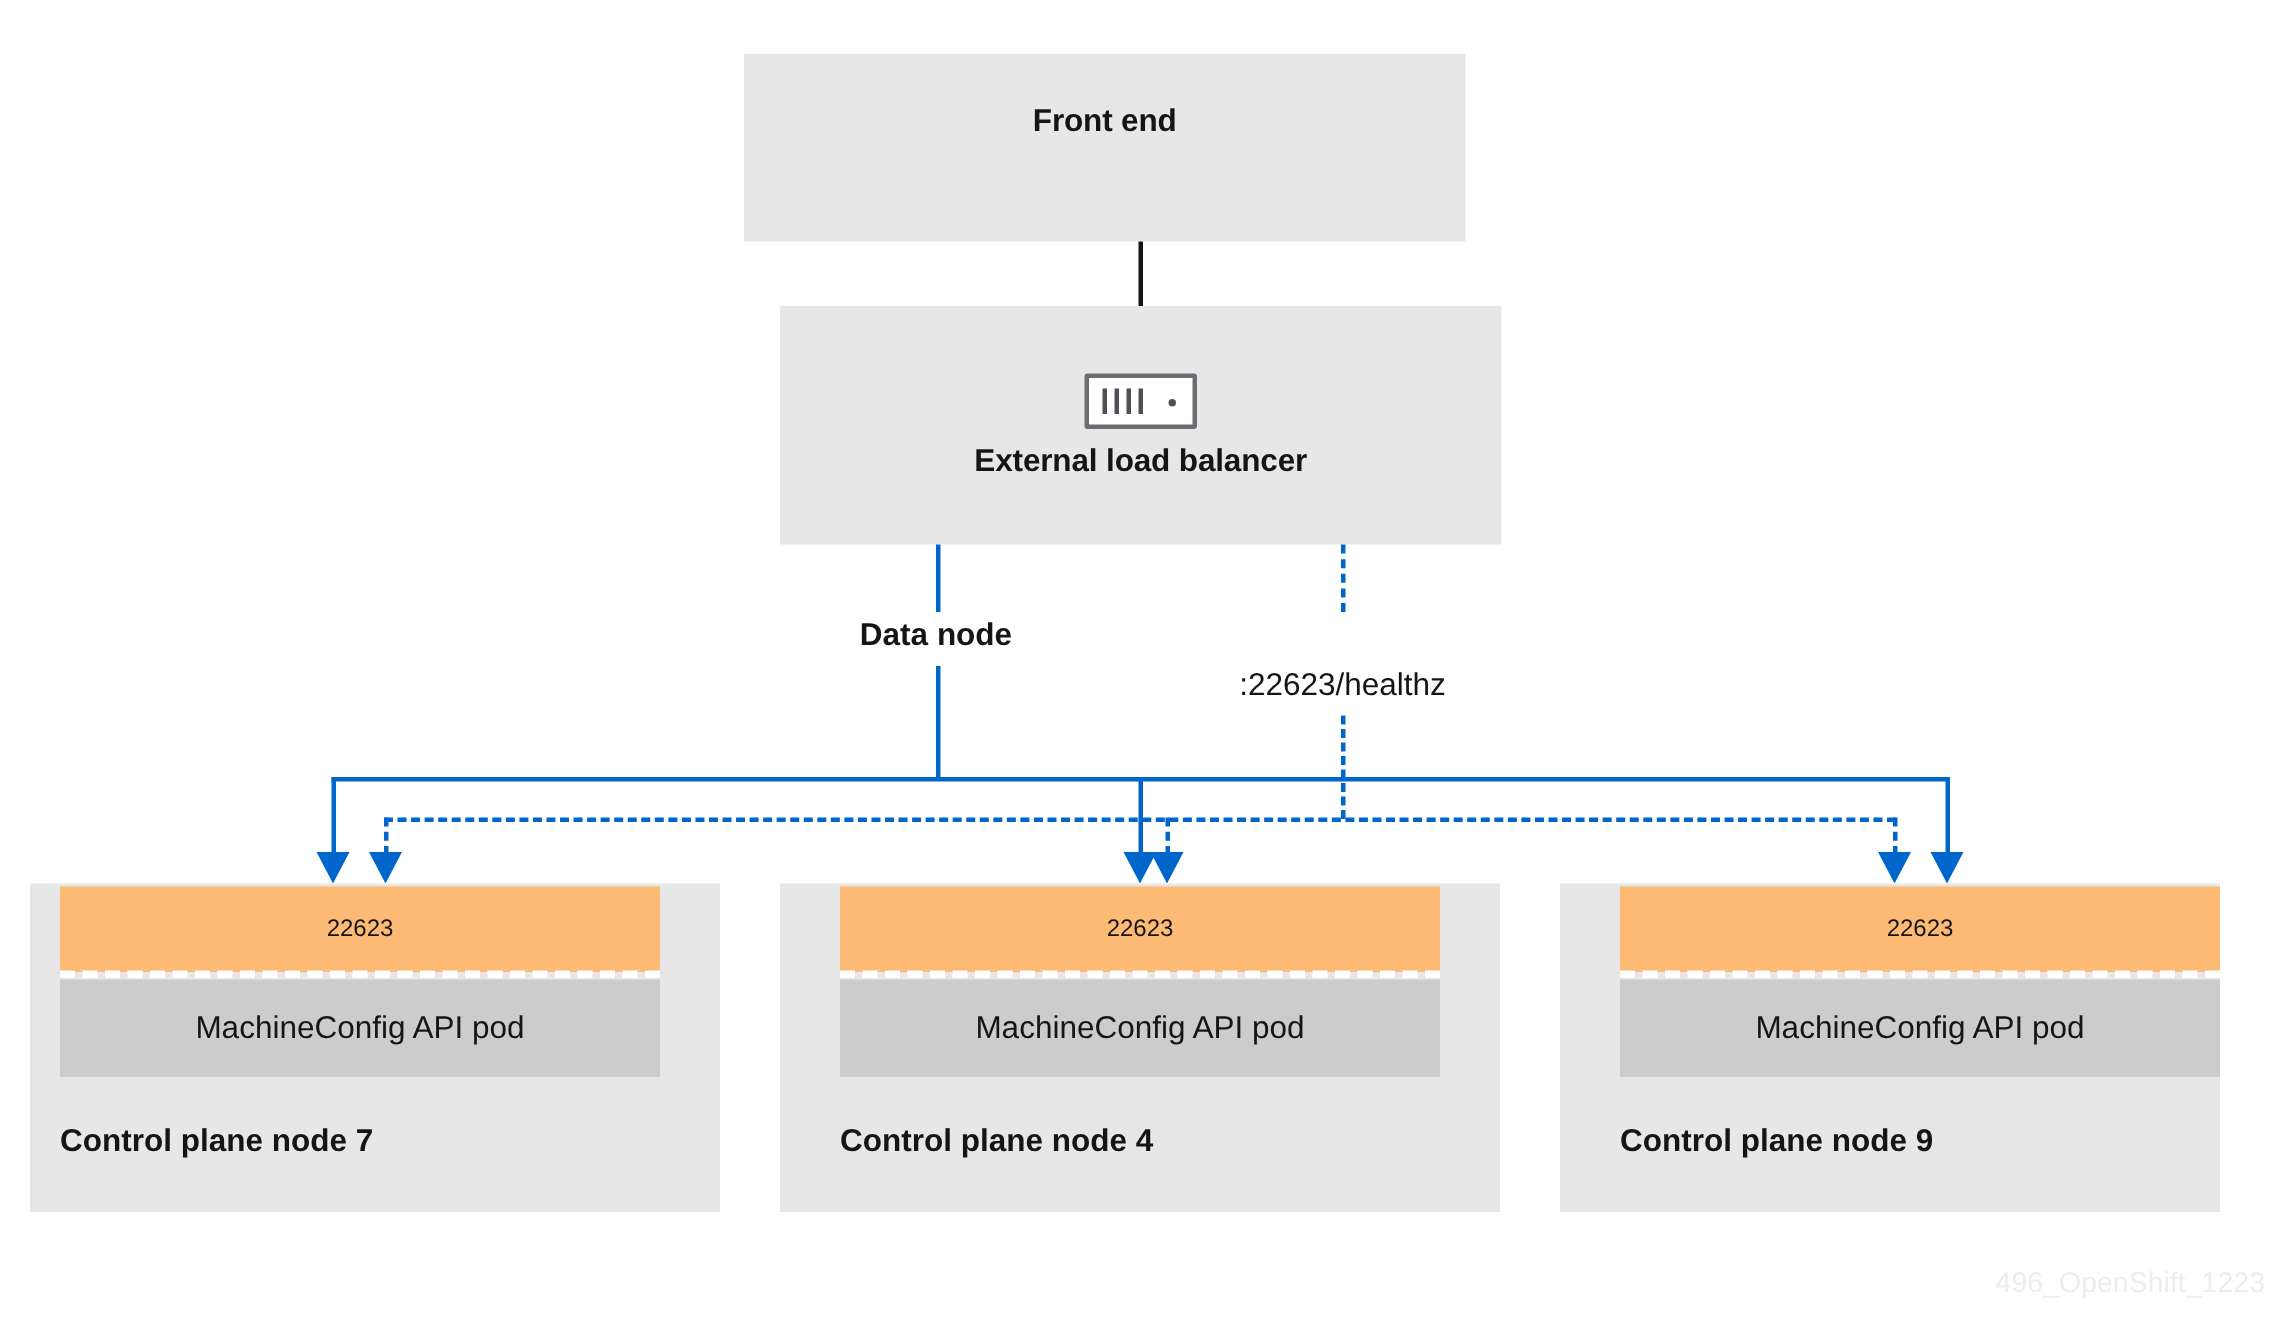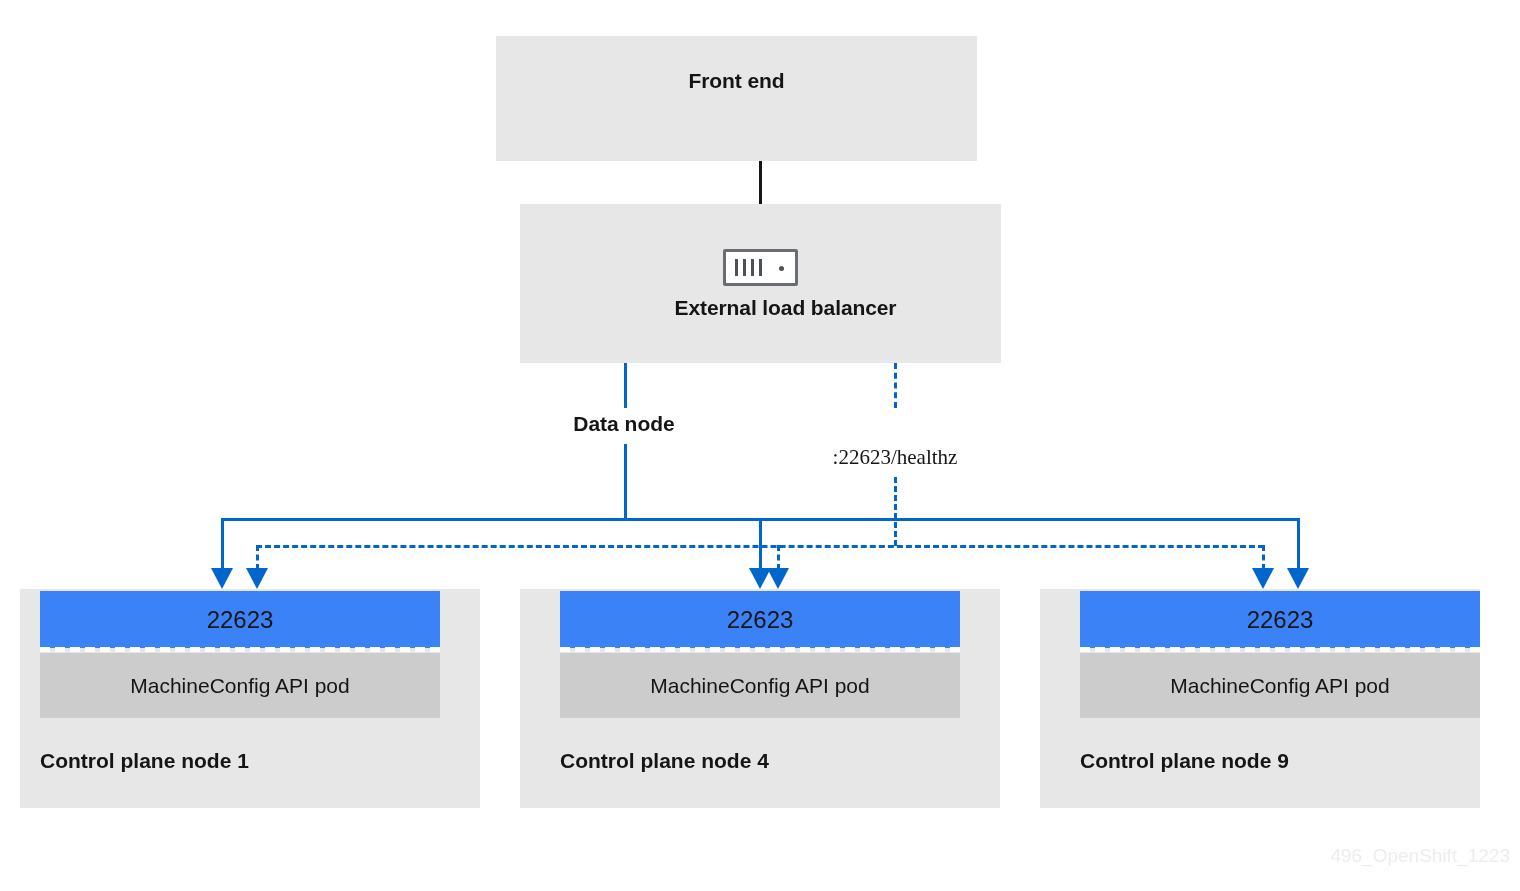--- a/index.html
+++ b/index.html
@@ -129,23 +129,23 @@
     white-space: nowrap;
   }
 
   
   .node {
     position: absolute;
     background: #e7e7e7;
   }
   .node-port {
     position: absolute;
-    background: #3b82f6;
-    color: #151515;
-    font-size: 24px;
+    background: #fdba74;
+    color: #151515;
+    font-size: 16px;
     text-align: center;
     line-height: 57px;
   }
   .node-dash {
     position: absolute;
     height: 0;
     border-top: 5px dashed #ffffff;
   }
   .node-pod {
     position: absolute;
@@ -187,58 +187,58 @@
   <div class="gbox" style="left:520px; top:204px; width:481px; height:159px;">
     <div class="lb-icon" style="left:203px; top:45px; width:75px; height:37px;">
       <span class="bars">
         <i></i>
           <i></i>
           <i></i>
           <i></i>
       </span>
       <span class="dot"></span>
     </div>
-    <div class="box-title" style="top:92px;padding-left:25px;">External load balancer</div>
+    <div class="box-title" style="top:92px;">External load balancer</div>
   </div>
 
   <div class="vline" style="left:624px; top:363px; height:45px;"></div>
   <div class="path-label" style="left:494px; top:412px; width:260px;">Data node</div>
   <div class="vline" style="left:624px; top:444px; height:76px;"></div>
 
   <div class="hline" style="left:221px; top:518px; width:1079px;"></div>
 
   <div class="vline" style="left:221px; top:518px; height:52px;"></div>
   <div class="arrow" style="left:211px; top:568px;"></div>
 
   <div class="vline" style="left:759px; top:518px; height:52px;"></div>
   <div class="arrow" style="left:749px; top:568px;"></div>
 
   <div class="vline" style="left:1297px; top:518px; height:52px;"></div>
   <div class="arrow" style="left:1287px; top:568px;"></div>
 
   <div class="vdash" style="left:894px; top:363px; height:45px;"></div>
-  <div class="path-sub" style="left:764px; top:445px; width:262px;font-family:Liberation Serif, serif;">:22623/healthz</div>
+  <div class="path-sub" style="left:764px; top:445px; width:262px;">:22623/healthz</div>
   <div class="vdash" style="left:894px; top:477px; height:69px;"></div>
 
   <div class="hdash" style="left:256px; top:545px; width:1008px;"></div>
 
   <div class="vdash" style="left:256px; top:545px; height:25px;"></div>
   <div class="arrow" style="left:246px; top:568px;"></div>
 
   <div class="vdash" style="left:777px; top:545px; height:25px;"></div>
   <div class="arrow" style="left:767px; top:568px;"></div>
 
   <div class="vdash" style="left:1262px; top:545px; height:25px;"></div>
   <div class="arrow" style="left:1252px; top:568px;"></div>
 
   <div class="node" style="left:20px; top:589px; width:460px; height:219px;">
     <div class="node-port" style="left:20px; top:2px; width:400px; height:57px;">22623</div>
     <div class="node-dash" style="left:20px; top:58px; width:400px;"></div>
     <div class="node-pod" style="left:20px; top:64px; width:400px; height:65px;">MachineConfig API pod</div>
-    <div class="node-name" style="left:20px; top:160px;">Control plane node 1</div>
+    <div class="node-name" style="left:20px; top:160px;">Control plane node 7</div>
   </div>
 
   <div class="node" style="left:520px; top:589px; width:480px; height:219px;">
     <div class="node-port" style="left:40px; top:2px; width:400px; height:57px;">22623</div>
     <div class="node-dash" style="left:40px; top:58px; width:400px;"></div>
     <div class="node-pod" style="left:40px; top:64px; width:400px; height:65px;">MachineConfig API pod</div>
     <div class="node-name" style="left:40px; top:160px;">Control plane node 4</div>
   </div>
 
   <div class="node" style="left:1040px; top:589px; width:440px; height:219px;">

